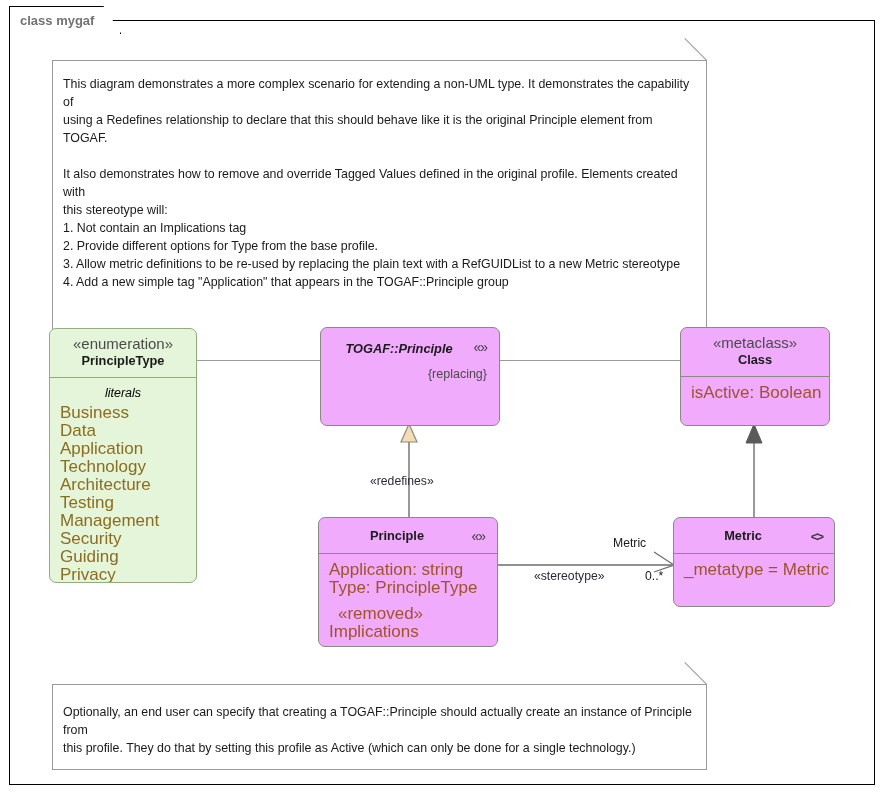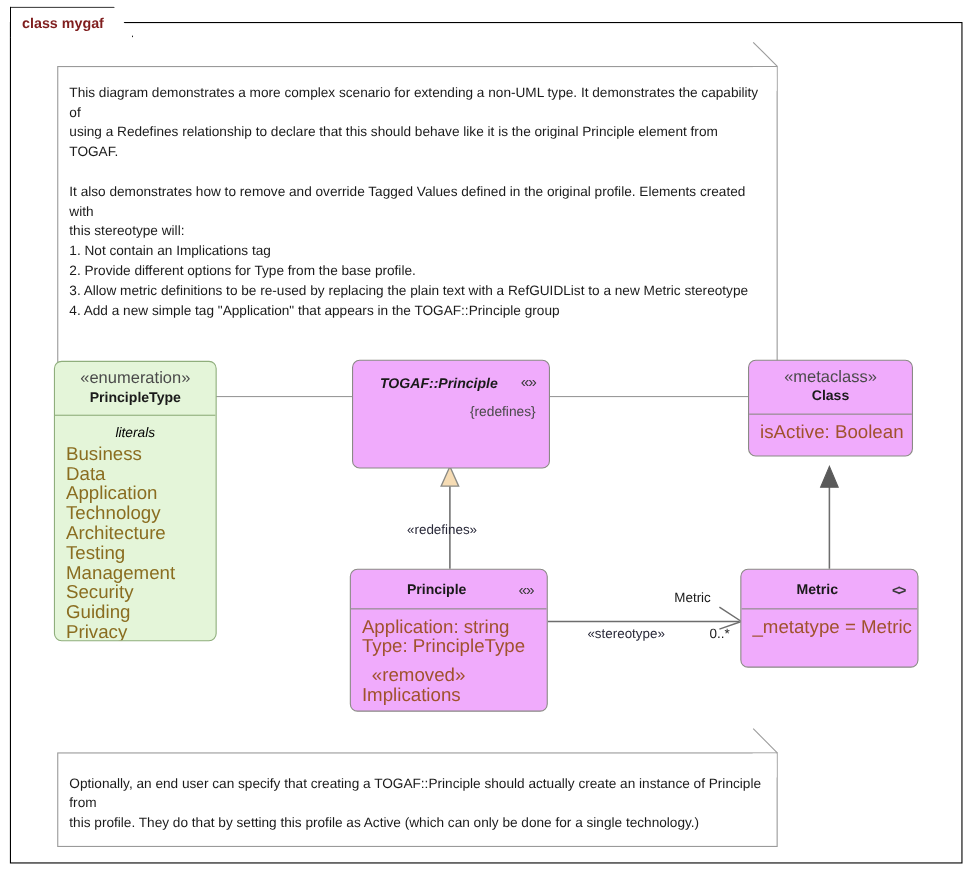--- a/index.html
+++ b/index.html
@@ -41,21 +41,21 @@
     padding: 0 4px 0 10px;
     border: 1.5px solid #000000;
     border-bottom: none;
     z-index: 4;
     clip-path: polygon(0 0, 84% 0, 100% 100%, 0 100%);
     padding-right: 26px;
   }
   .frame-tab-label {
     font-size: 13px;
     font-weight: bold;
-    color: #7f1d1d;
+    color: #737373;
     white-space: nowrap;
   }
   .frame-tab-mask {
     position: absolute;
     left: 10.5px;
     top: 32px;
     width: 88px;
     height: 4px;
     background: #ffffff;
     z-index: 5;
@@ -267,24 +267,24 @@
       <div class="attr enum-lit">Guiding</div>
       <div class="attr enum-lit">Privacy</div>
     </div>
   </div>
 
   <div class="uml-box" style="left:320px; top:327px; width:180px; height:99px;">
     <div class="uml-head" style="padding-top:12px;">
       <div class="name italic" style="padding-right:22px;">TOGAF::Principle</div>
       <span class="guillemet" style="top:19px;">«»</span>
     </div>
-    <div class="abstract-tag">{redefines}</div>
-  </div>
-
-  <div class="uml-box" style="left:680px; top:327px; width:150px; height:88px;">
+    <div class="abstract-tag">{replacing}</div>
+  </div>
+
+  <div class="uml-box" style="left:680px; top:327px; width:150px; height:99px;">
     <div class="uml-head">
       <div class="stereo">«metaclass»</div>
       <div class="name">Class</div>
     </div>
     <div class="uml-divider"></div>
     <div class="uml-body">
       <div class="attr">isActive: Boolean</div>
     </div>
   </div>
 

